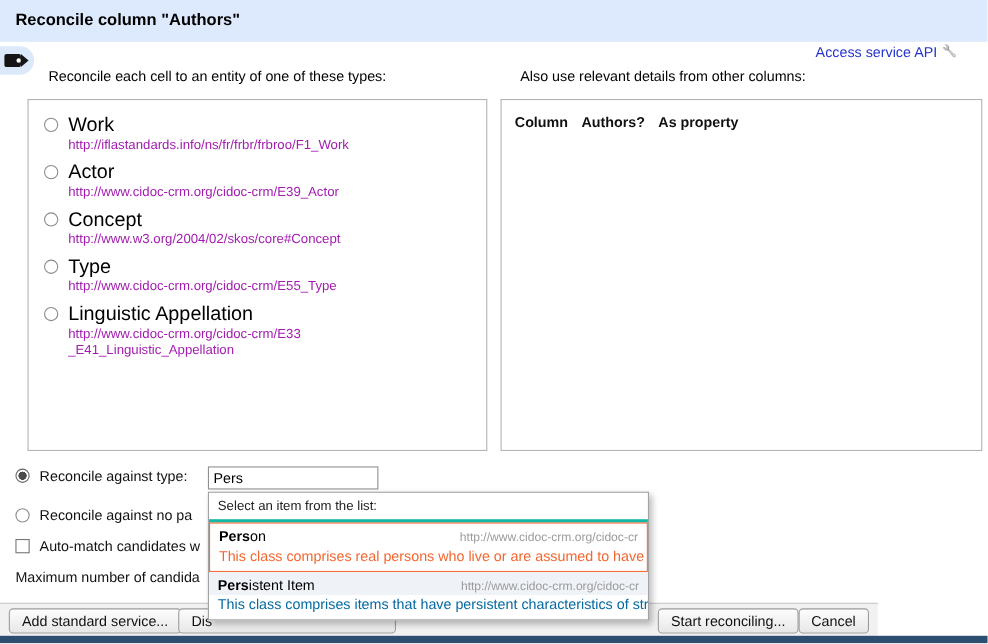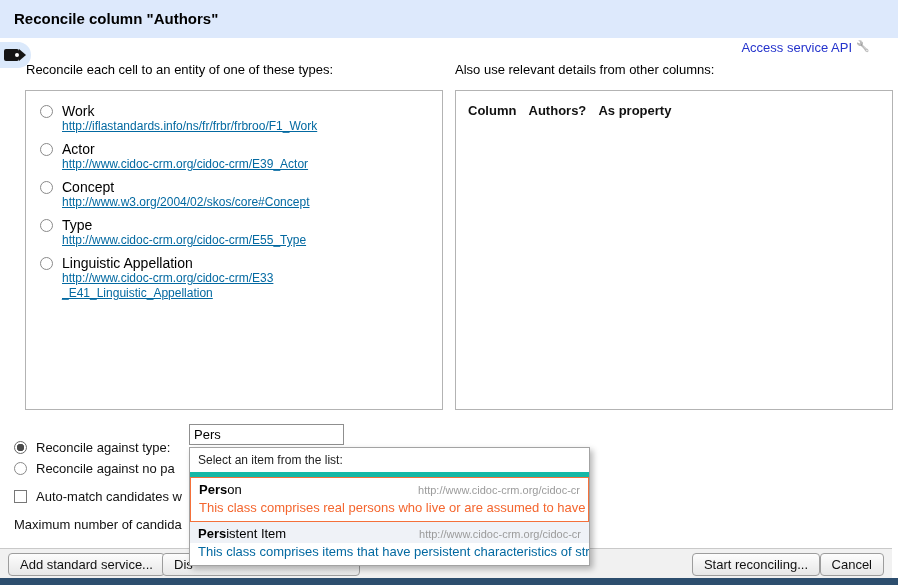--- a/index.html
+++ b/index.html
@@ -10,60 +10,60 @@
   .hdr{position:absolute;left:0;top:0;width:898px;height:38px;background:#dde9fc;}
   .hdr .title{position:absolute;left:14px;top:0;line-height:38px;font-size:15px;font-weight:bold;color:#000;}
   .tag-chip{position:absolute;left:0;top:42px;width:31px;height:26px;background:#dbe9fb;border-radius:0 14px 14px 0;}
   .tag{position:absolute;left:4px;top:7px;width:15px;height:12px;background:#151515;border-radius:2px;}
   .tag::after{content:"";position:absolute;left:15px;top:0;width:0;height:0;border-top:6px solid transparent;border-bottom:6px solid transparent;border-left:7px solid #151515;}
   .tag .dot{position:absolute;left:11px;top:4px;width:4px;height:4px;border-radius:50%;background:#fff;}
   .api-link{position:absolute;right:46px;top:40px;font-size:13px;color:#2433cc;text-decoration:none;cursor:pointer;text-align:center;}
   .api-icon{position:absolute;right:28px;top:40px;font-size:11px;filter:grayscale(1);opacity:.75;}
 
   
-  .sec-label{position:absolute;top:62px;font-size:13px;color:#000;}
+  .sec-label{position:absolute;top:62px;font-size:13px;color:#000;margin-left:18px;}
   .sec-label.left{left:26px;} .sec-label.right{left:455px;}
 
   
   .panel{position:absolute;top:90px;height:320px;border:1px solid #b3b3b3;background:#fff;box-sizing:border-box;}
   .panel.types{left:25px;width:418px;padding:12px 10px 0 14px;overflow:hidden;}
   .panel.columns{left:455px;width:438px;padding:12px 10px 0 12px;}
   .col-headers{font-size:13px;font-weight:bold;}
   .col-headers span{margin-right:9px;}
 
   
   .type-item{margin-bottom:7px;}
   .type-row{display:flex;align-items:center;}
   .radio{display:inline-block;width:11px;height:11px;border:1px solid #8a8a8a;border-radius:50%;background:#fff;flex:0 0 auto;}
   .radio.checked{border-color:#666;background:radial-gradient(circle at 50% 50%, #4a4a4a 0 3.5px, #fff 4px);}
-  .type-label{margin-left:9px;font-size:14px;color:#000;}
-  .type-url{margin-left:22px;font-size:12px;color:#0369a1;line-height:15px;text-decoration:underline;}
+  .type-label{margin-left:9px;font-size:18px;color:#000;}
+  .type-url{margin-left:22px;font-size:12px;color:#a21caf;line-height:15px;}
   .type-url.wrap{max-width:214px;word-break:break-all;}
 
   
   .ctl-row{position:absolute;left:14px;display:flex;align-items:center;font-size:13px;}
   .ctl-label{margin-left:9px;}
   .checkbox{display:inline-block;width:11px;height:11px;border:1px solid #777;background:#fff;flex:0 0 auto;}
   .type-input{position:absolute;left:189px;top:424px;width:145px;height:17px;border:1px solid #8f8f8f;font-family:inherit;font-size:13px;padding:1px 4px;color:#000;}
 
   
   .suggest{position:absolute;left:189px;top:447px;width:401px;background:#fff;border:1px solid #a3a3a3;box-shadow:3px 3px 6px rgba(0,0,0,.28);z-index:10;box-sizing:border-box;}
-  .sg-header{font-size:12px;color:#222;padding:5px 8px;border-bottom:5px solid #14b8a6;}
+  .sg-header{font-size:12px;color:#222;padding:5px 8px;border-bottom:3px solid #14b8a6;}
   .sg-item .name-row{display:flex;justify-content:space-between;align-items:baseline;padding:4px 8px 2px 8px;}
   .sg-name{font-size:13px;color:#000;white-space:nowrap;}
   .sg-name b{font-weight:bold;}
   .sg-url{font-size:11px;color:#9b9b9b;white-space:nowrap;overflow:hidden;max-width:225px;}
   .sg-desc{font-size:13px;padding:1px 8px 6px 8px;white-space:nowrap;overflow:hidden;}
   .sg-item.hot{border:1px solid #f4703a;}
   .sg-item.hot .sg-desc{color:#f4662f;}
   .sg-item.alt .name-row{background:#eff2f7;}
   .sg-item.alt .sg-desc{color:#0369a1;}
 
   
-  .footer{position:absolute;left:0;top:548px;width:892px;height:30px;background:#f1f1f1;border-top:1px solid #c9c9c9;box-sizing:border-box;}
+  .footer{position:absolute;left:0;top:548px;width:798px;height:30px;background:#f1f1f1;border-top:1px solid #c9c9c9;box-sizing:border-box;}
   .btn{position:absolute;top:4px;height:23px;background:linear-gradient(#fdfdfd,#e7e7e7);border:1px solid #9d9d9d;border-radius:4px;font-family:inherit;font-size:13px;color:#111;padding:0 11px;box-sizing:border-box;cursor:pointer;}
   .btn.add{left:8px;}
   .btn.discover{left:162px;width:198px;text-align:left;z-index:1;}
   .btn.start{right:72px;}
   .btn.cancel{right:8px;}
 
   .bottom-strip{position:absolute;left:0;top:578px;width:898px;height:7px;background:#2d4e6e;}
 </style>
 </head>
 <body>
@@ -125,21 +125,21 @@
   </div>
 
   <div class="panel columns">
     <div class="col-headers">
       <span>Column</span>
       <span>Authors?</span>
       <span>As property</span>
     </div>
   </div>
 
-  <div class="ctl-row" style="top:440px;">
+  <div class="ctl-row" style="top:425px;">
     <span class="radio checked"></span>
     <span class="ctl-label">Reconcile against type:</span>
   </div>
   <input class="type-input" type="text" value="Pers" style="">
 
   <div class="ctl-row" style="top:461px;">
     <span class="radio"></span>
     <span class="ctl-label">Reconcile against no pa</span>
   </div>
 

